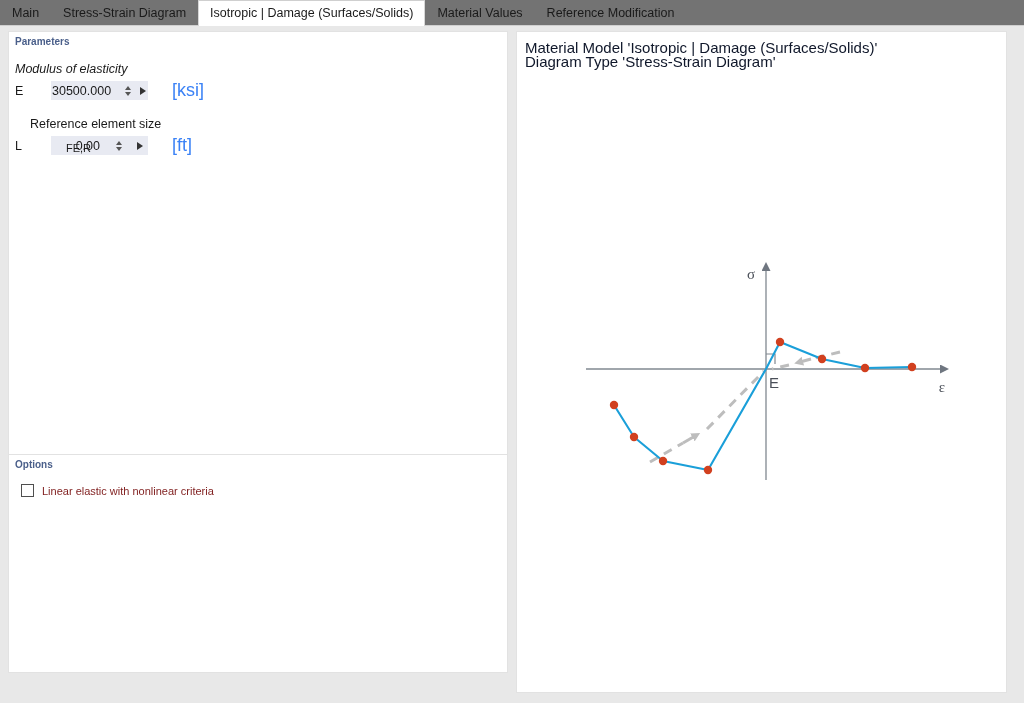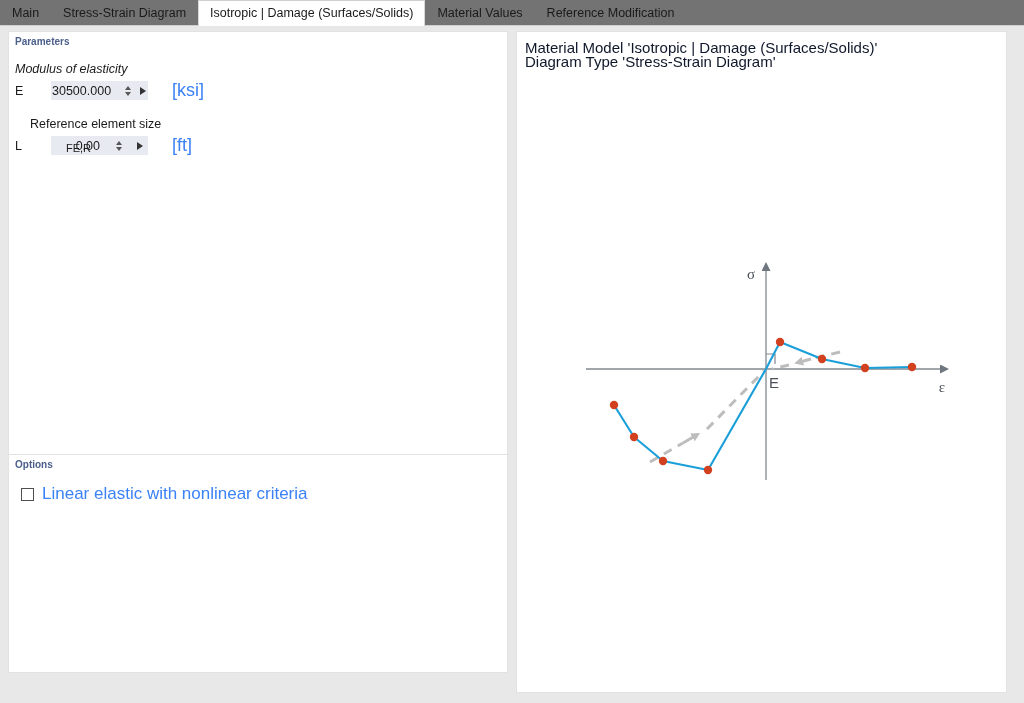--- a/index.html
+++ b/index.html
@@ -165,22 +165,22 @@
   }
   .checkbox {
     width: 13px;
     height: 13px;
     border: 1px solid #4f4f4f;
     background: #ffffff;
     box-sizing: border-box;
     margin-right: 8px;
   }
   .checkbox-label {
-    font-size: 17px;
-    color: #3b82f6;
+    font-size: 11px;
+    color: #7f1d1d;
     white-space: nowrap;
   }
 
   
   #diagram-caption {
     position: absolute;
     left: 8px; top: 9px;
     font-size: 15px;
     line-height: 14px;
     color: #0f172a;

